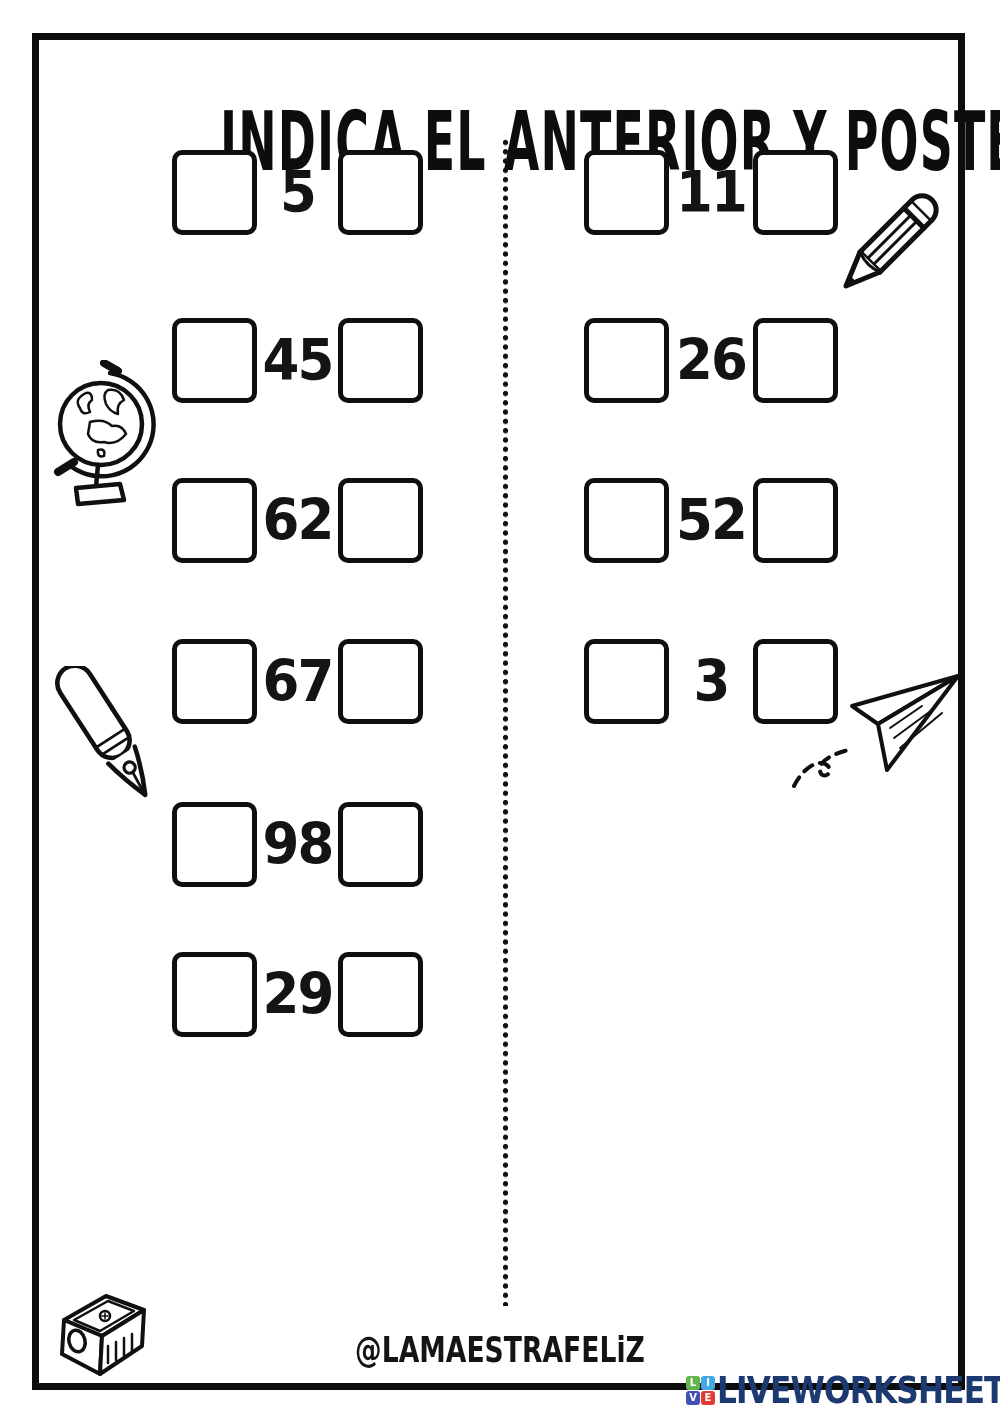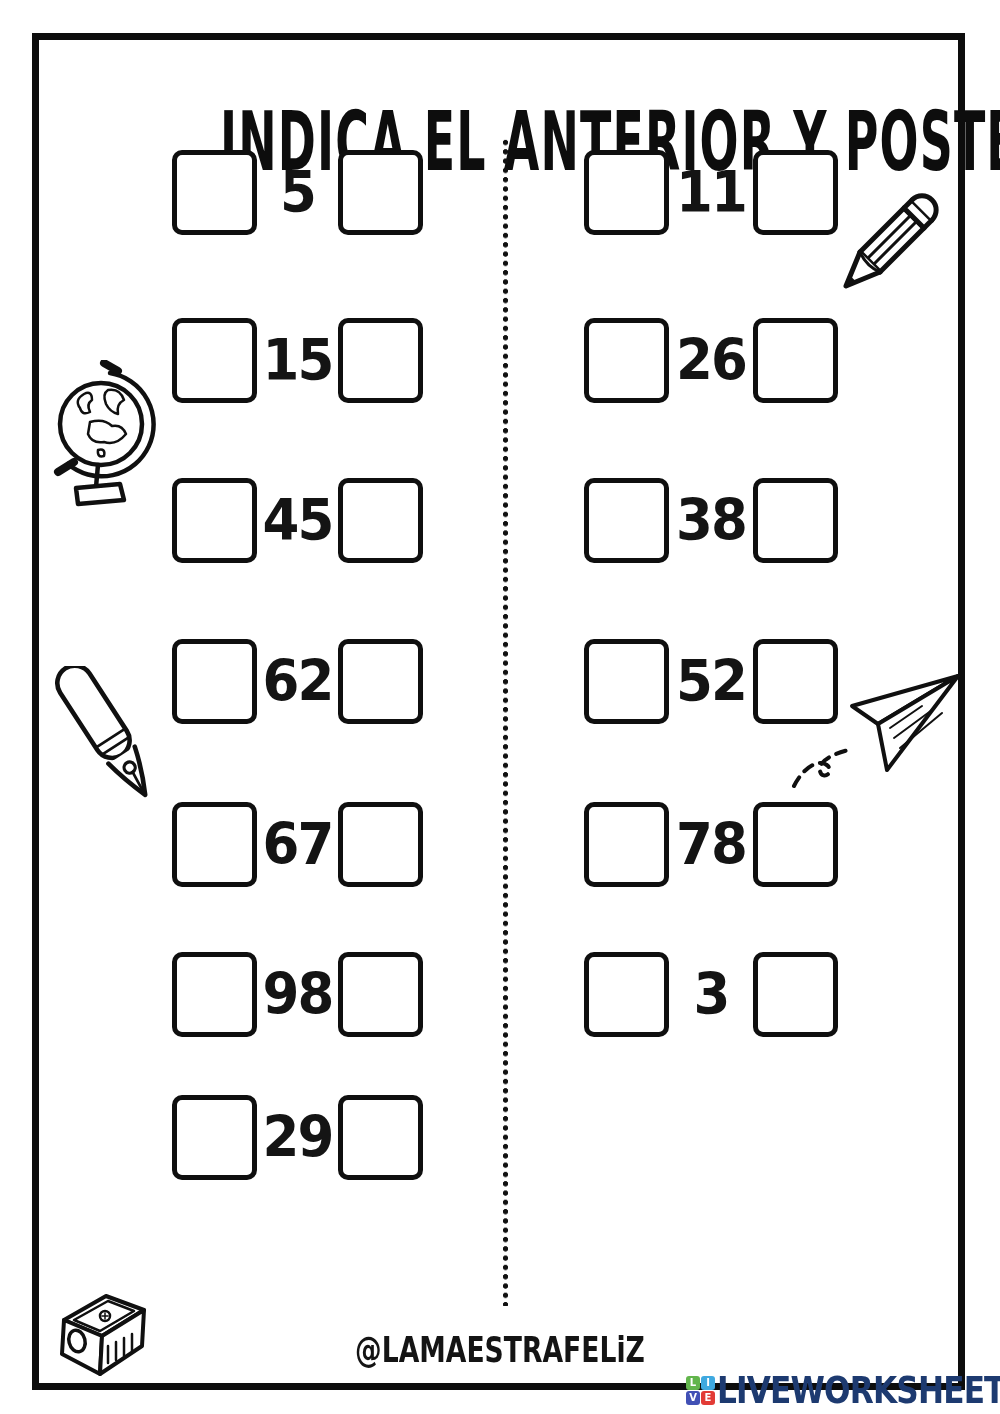--- a/index.html
+++ b/index.html
@@ -47,25 +47,20 @@
 
   <div class="divider"></div>
 
   <section class="col col-left">
     <div class="row">
       <div class="box"></div>
       <span class="num">5</span>
       <div class="box"></div>
     </div>
 
-    <div class="row">
-      <div class="box"></div>
-      <span class="num">15</span>
-      <div class="box"></div>
-    </div>
 
 
     <div class="row">
       <div class="box"></div>
       <span class="num">45</span>
       <div class="box"></div>
     </div>
 
     <div class="row">
       <div class="box"></div>
@@ -97,39 +92,29 @@
       <span class="num">11</span>
       <div class="box"></div>
     </div>
 
     <div class="row">
       <div class="box"></div>
       <span class="num">26</span>
       <div class="box"></div>
     </div>
 
-    <div class="row">
-      <div class="box"></div>
-      <span class="num">38</span>
-      <div class="box"></div>
-    </div>
 
     <div class="row">
       <div class="box"></div>
       <span class="num">52</span>
       <div class="box"></div>
     </div>
 
 
 
-    <div class="row">
-      <div class="box"></div>
-      <span class="num">78</span>
-      <div class="box"></div>
-    </div>
 
     <div class="row">
       <div class="box"></div>
       <span class="num">3</span>
       <div class="box"></div>
     </div>
   </section>
 
   <svg class="icon" style="left:836px;top:178px" width="126" height="126" viewBox="0 0 126 126">
     <g stroke="#101010" stroke-width="5" fill="#fff" stroke-linejoin="round" stroke-linecap="round">

